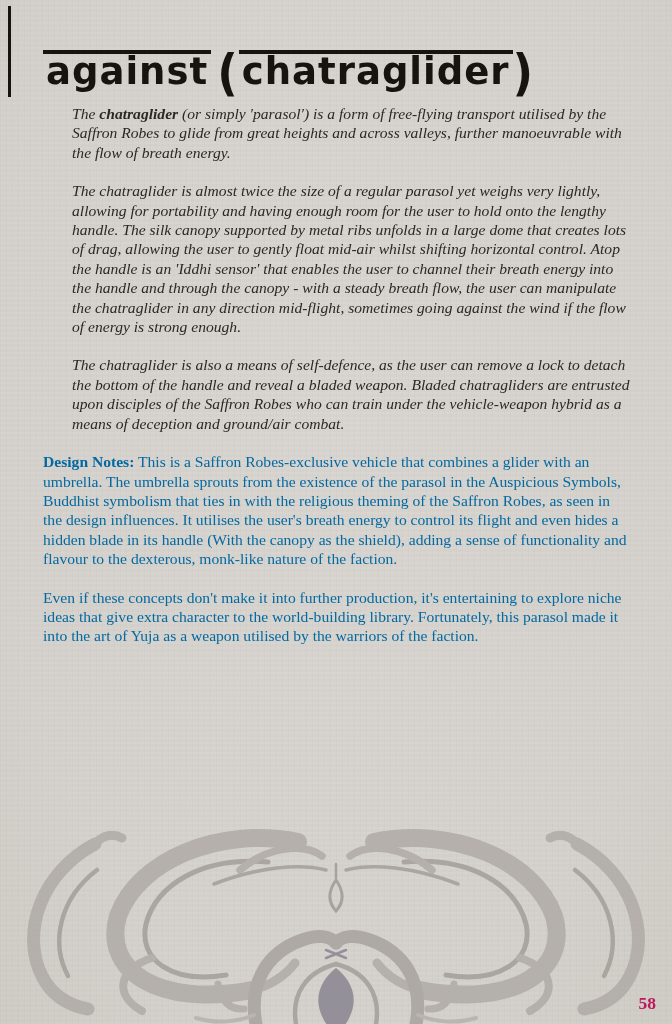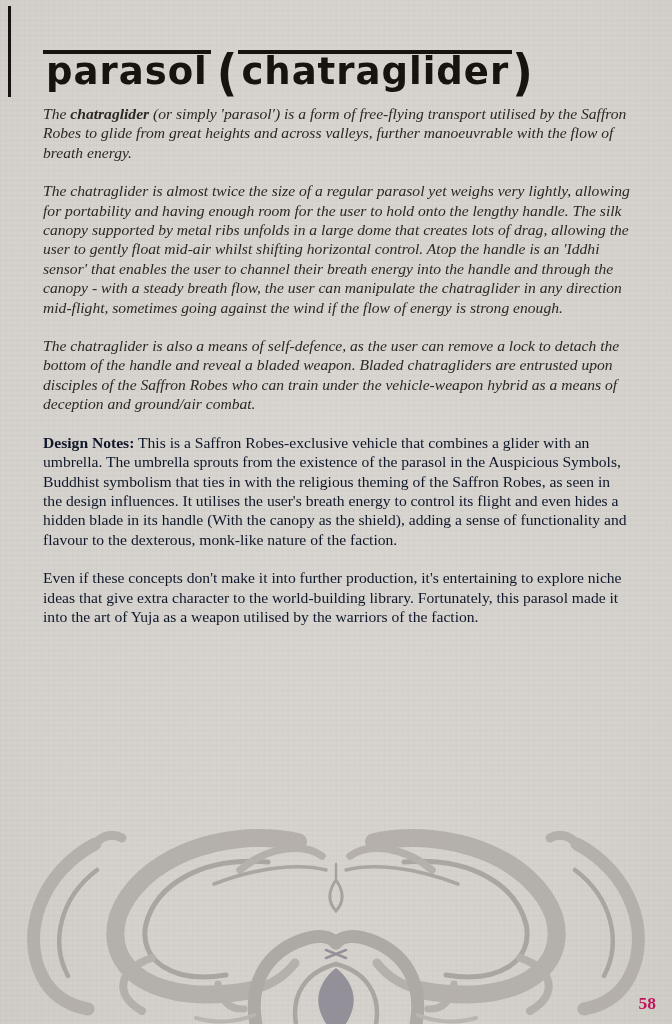--- a/index.html
+++ b/index.html
@@ -45,22 +45,22 @@
     line-height:0.8;
     vertical-align:-4px;
     transform:scaleY(1.12);
   }
   .paren-open{margin-left:6px;}
   p{
     margin:0 0 19px 0;
     font-size:15.6px;
     line-height:19.4px;
   }
-  .italic{ font-style:italic; color:#2b2823;}
-  .roman{ font-style:normal; color:#0f172a;}
+  .italic{ font-style:italic; color:#2b2823;margin-left:29px;}
+  .roman{ font-style:normal; color:#0369a1;}
   b{font-weight:700;}
   .ornament{
     position:absolute; left:0; bottom:0;
     width:672px; height:212px;
     display:block;
   }
   .page-number{
     position:absolute; right:16px; bottom:10px;
     font-family:"Liberation Serif", serif;
     font-weight:700;
@@ -68,21 +68,21 @@
     color:#be185d;
   }
 </style>
 </head>
 <body>
 
 <div class="corner-mark"></div>
 
 <div class="content">
 
-  <h1 class="title"><span class="bar-word">parasol</span><span class="paren paren-open">(</span><span class="bar-word">chatraglider</span><span class="paren">)</span></h1>
+  <h1 class="title"><span class="bar-word">against</span><span class="paren paren-open">(</span><span class="bar-word">chatraglider</span><span class="paren">)</span></h1>
 
   <p class="italic"><span>The </span><b>chatraglider</b><span> (or simply 'parasol') is a form of free-flying transport utilised by the Saffron Robes to glide from great heights and across valleys, further manoeuvrable with the flow of breath energy.</span></p>
 
   <p class="italic">The chatraglider is almost twice the size of a regular parasol yet weighs very lightly, allowing for portability and having enough room for the user to hold onto the lengthy handle. The silk canopy supported by metal ribs unfolds in a large dome that creates lots of drag, allowing the user to gently float mid-air whilst shifting horizontal control. Atop the handle is an 'Iddhi sensor' that enables the user to channel their breath energy into the handle and through the canopy - with a steady breath flow, the user can manipulate the chatraglider in any direction mid-flight, sometimes going against the wind if the flow of energy is strong enough.</p>
 
   <p class="italic">The chatraglider is also a means of self-defence, as the user can remove a lock to detach the bottom of the handle and reveal a bladed weapon. Bladed chatragliders are entrusted upon disciples of the Saffron Robes who can train under the vehicle-weapon hybrid as a means of deception and ground/air combat.</p>
 
   <p class="roman"><b>Design Notes:</b><span> This is a Saffron Robes-exclusive vehicle that combines a glider with an umbrella. The umbrella sprouts from the existence of the parasol in the Auspicious Symbols, Buddhist symbolism that ties in with the religious theming of the Saffron Robes, as seen in the design influences. It utilises the user's breath energy to control its flight and even hides a hidden blade in its handle (With the canopy as the shield), adding a sense of functionality and flavour to the dexterous, monk-like nature of the faction.</span></p>
 
   <p class="roman">Even if these concepts don't make it into further production, it's entertaining to explore niche ideas that give extra character to the world-building library. Fortunately, this parasol made it into the art of Yuja as a weapon utilised by the warriors of the faction.</p>

